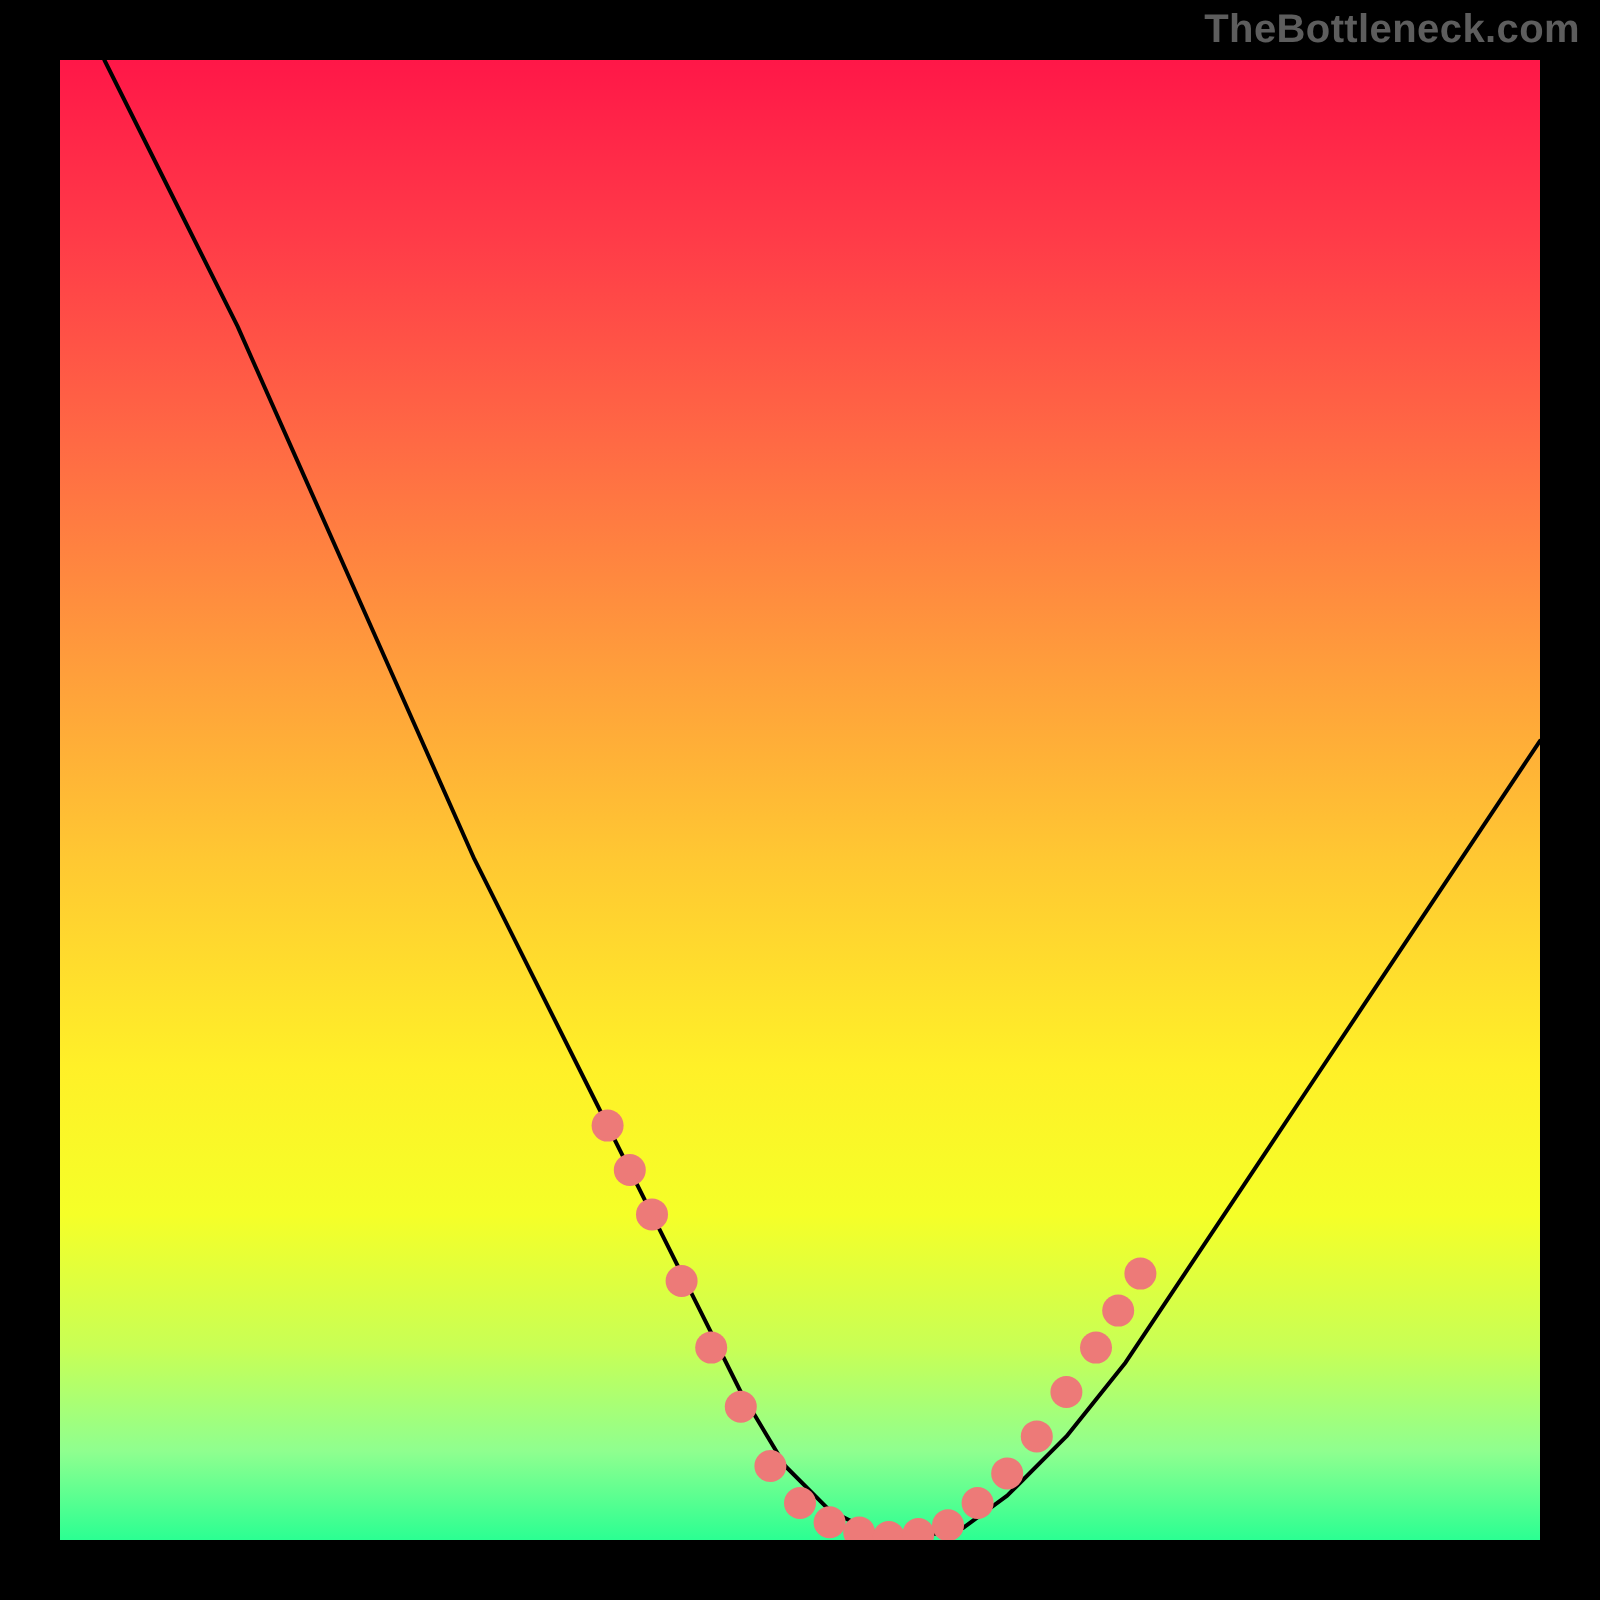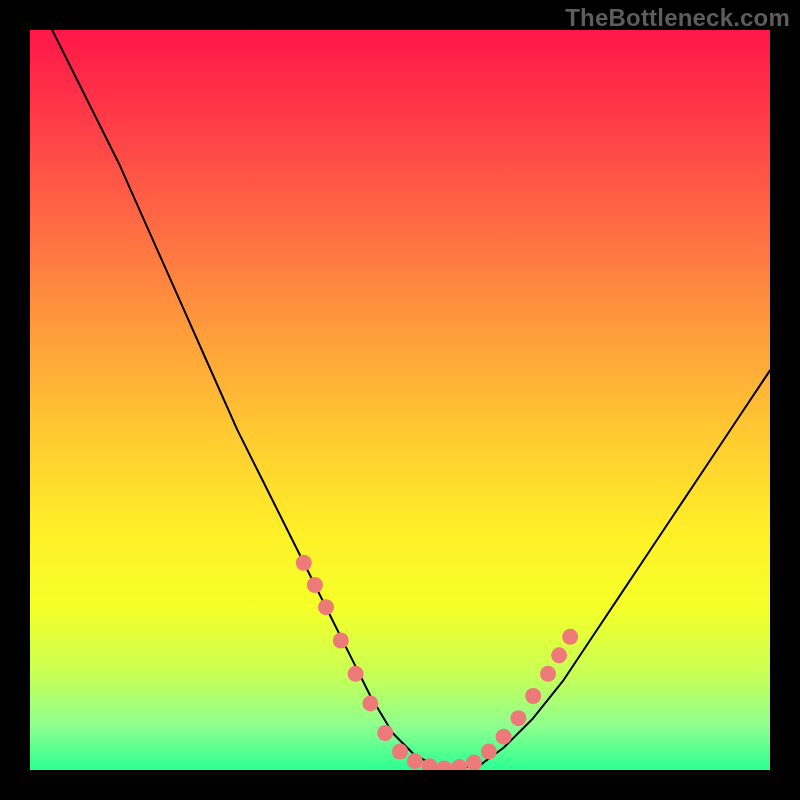--- a/index.html
+++ b/index.html
@@ -8,21 +8,21 @@
     position: relative;
     width: 800px;
     height: 800px;
     background: #000;
   }
   .watermark {
     position: absolute;
     top: 4px;
     right: 10px;
     font-family: Arial, Helvetica, sans-serif;
-    font-size: 24px;
+    font-size: 20px;
     font-weight: 600;
     color: #5d5d5d;
     letter-spacing: 0.2px;
     z-index: 10;
   }
   .plot-area {
     position: absolute;
     left: 30px;
     top: 30px;
     width: 740px;

